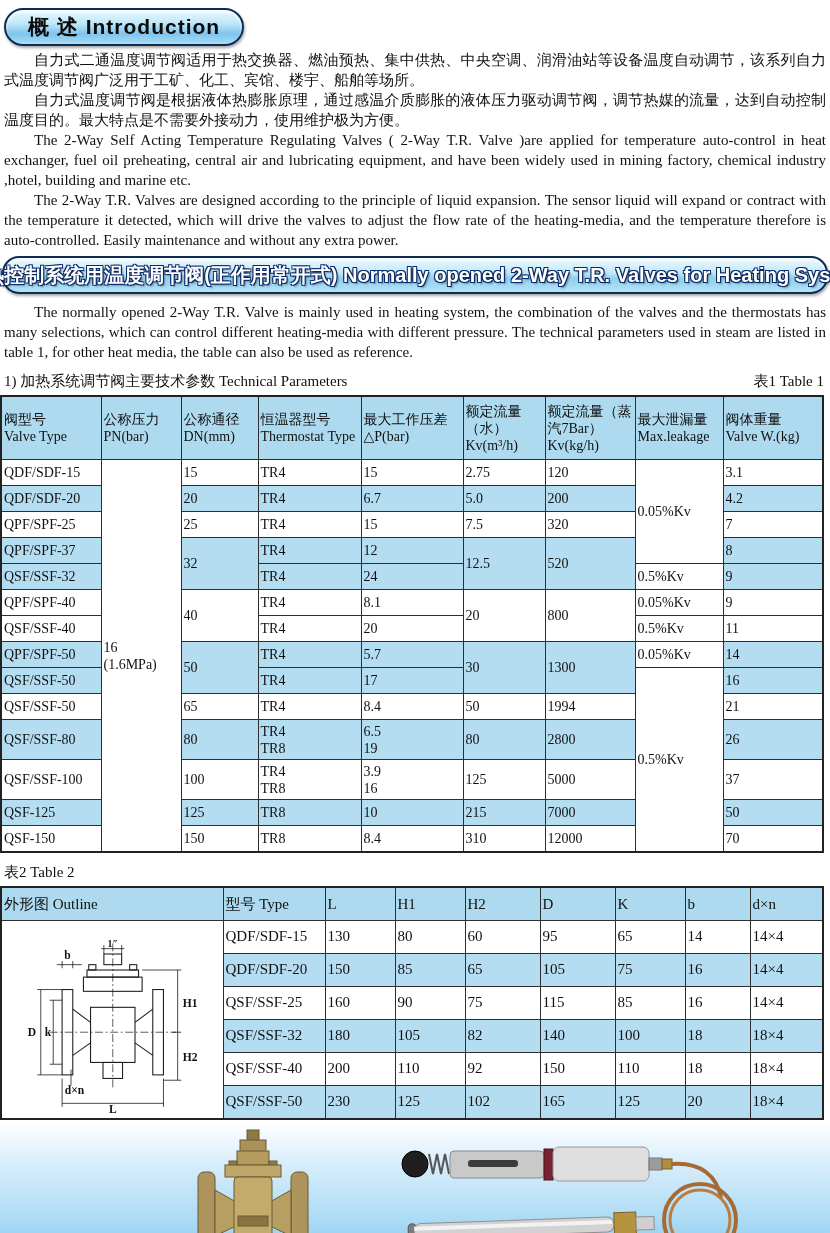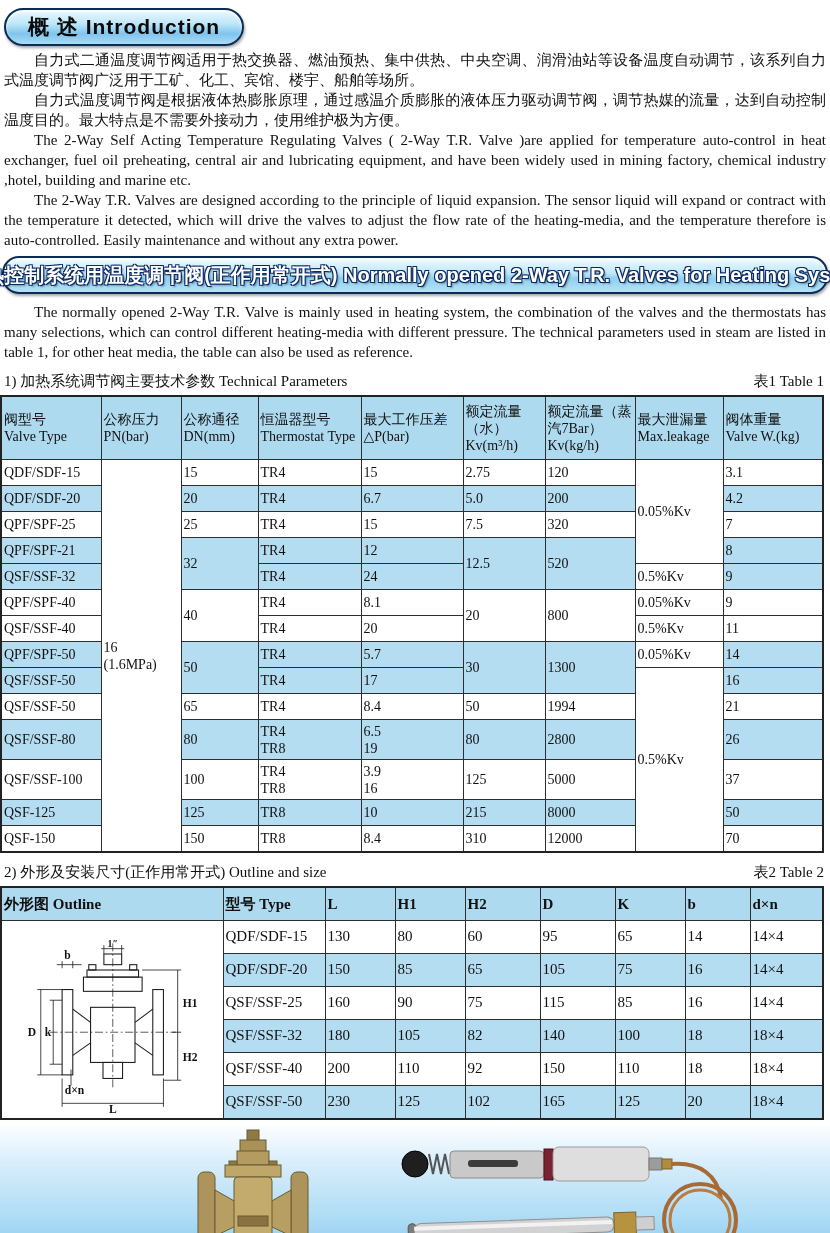--- a/index.html
+++ b/index.html
@@ -34,21 +34,21 @@
   .caption{display:flex;justify-content:space-between;
     margin:10px 6px 4px 4px;font-size:15px;}
   
   table{border-collapse:collapse;table-layout:fixed;
     font-size:14px;text-align:left;border:2px solid #222;}
   th,td{border:1px solid #2e2e2e;white-space:pre-line;padding:0 2px;line-height:17px;}
   .t1 thead th{background:#aedaef;height:62px;font-weight:normal;font-size:14px;}
   .t1 td{height:25px;}
   .t1 tr.tall td{height:39px;}
   td.b{background:#b5ddf1;}
-  .t2 thead th{background:#aedaef;height:32px;font-weight:bold;font-size:15px;}
+  .t2 thead th{background:#aedaef;height:32px;font-weight:normal;font-size:15px;}
   .t2 td{height:30px;font-size:15px;}
   .diagram-cell{background:#fff;vertical-align:middle;}
   
   .photo-band{
     position:relative;margin-top:6px;height:127px;
     background:linear-gradient(180deg,#fbfeff 0%,#d9eefb 28%,#aedcf5 72%,#93cef0 96%,#7db9de 100%);
   }
   .photo-band svg{position:absolute;top:0;left:0;}
 </style>
 </head>
@@ -135,21 +135,21 @@
     <tr>
       <td>QPF/SPF-25</td>
       <td>25</td>
       <td>TR4</td>
       <td>15</td>
       <td>7.5</td>
       <td>320</td>
       <td>7</td>
     </tr>
     <tr>
-      <td class="b">QPF/SPF-21</td>
+      <td class="b">QPF/SPF-37</td>
       <td class="b" rowspan="2">32</td>
       <td class="b">TR4</td>
       <td class="b">12</td>
       <td class="b" rowspan="2">12.5</td>
       <td class="b" rowspan="2">520</td>
       <td class="b">8</td>
     </tr>
     <tr>
       <td class="b">QSF/SSF-32</td>
       <td class="b">TR4</td>
@@ -221,37 +221,36 @@
       <td>125</td>
       <td>5000</td>
       <td>37</td>
     </tr>
     <tr>
       <td class="b">QSF-125</td>
       <td class="b">125</td>
       <td class="b">TR8</td>
       <td class="b">10</td>
       <td class="b">215</td>
-      <td class="b">8000</td>
+      <td class="b">7000</td>
       <td class="b">50</td>
     </tr>
     <tr>
       <td>QSF-150</td>
       <td>150</td>
       <td>TR8</td>
       <td>8.4</td>
       <td>310</td>
       <td>12000</td>
       <td>70</td>
     </tr>
   </tbody>
 </table>
 
 <div class="caption">
-  <span>2) 外形及安装尺寸(正作用常开式)  Outline and size</span>
   <span>表2   Table 2</span>
 </div>
 
 <table class="t2">
   <colgroup>
     <col style="width:222px">
       <col style="width:102px">
       <col style="width:70px">
     <col style="width:70px">
       <col style="width:75px">

